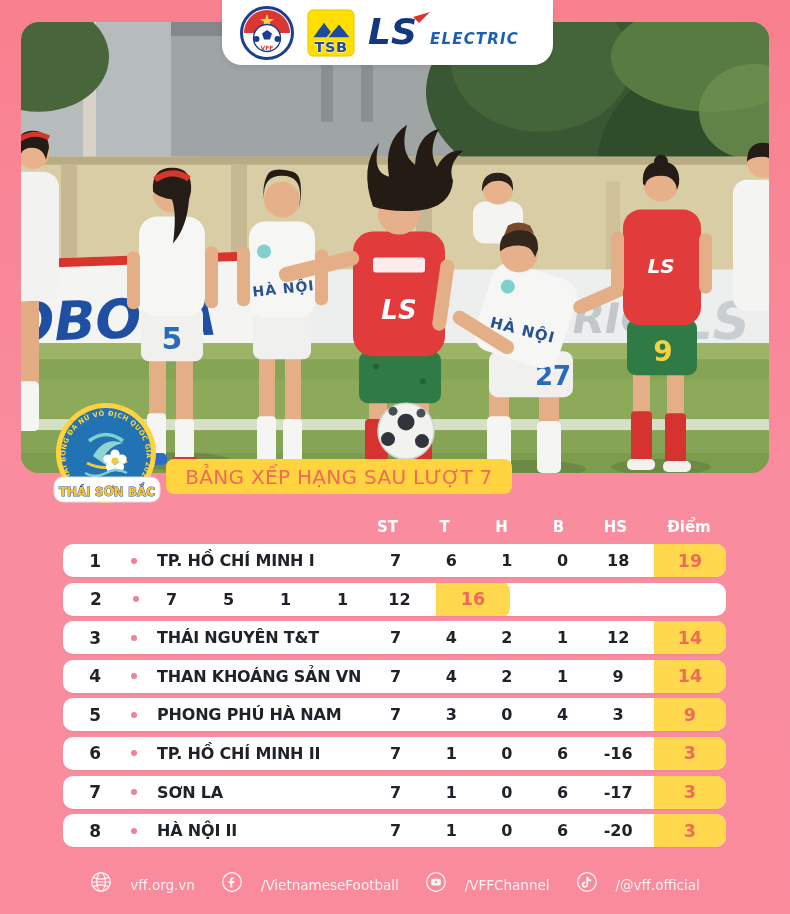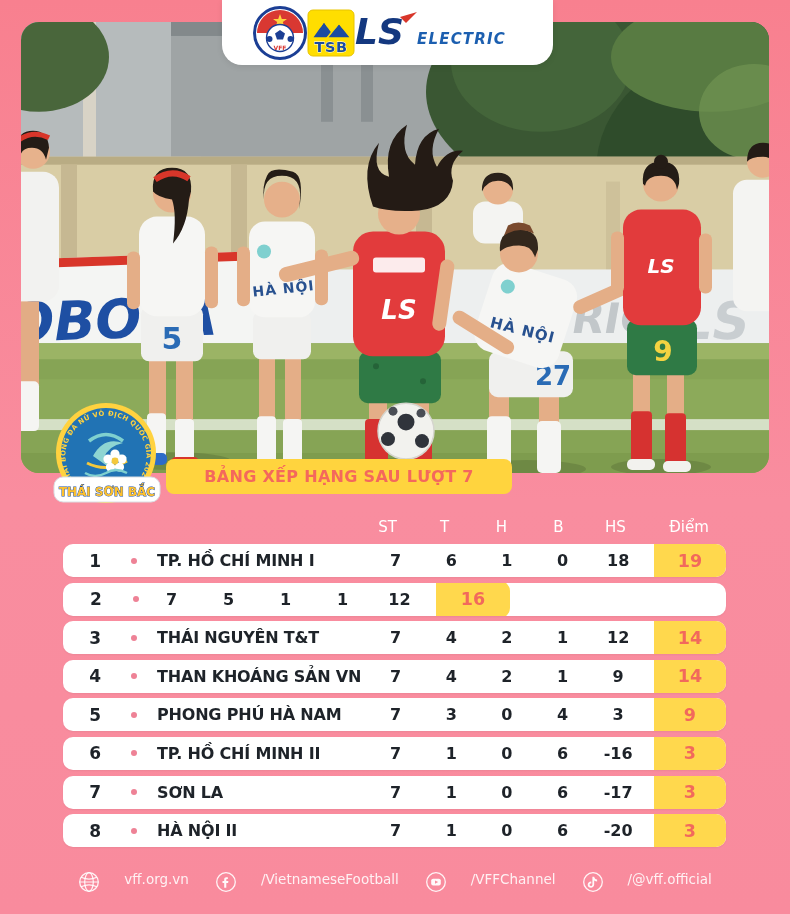--- a/index.html
+++ b/index.html
@@ -2,56 +2,56 @@
 <html><head>
 <meta charset="utf-8">
 <style>
   html,body{margin:0;padding:0;background:#333;}
   .page{position:relative;width:790px;height:914px;overflow:hidden;
         background:linear-gradient(180deg,#F8808F 0%,#F98D9F 55%,#F98B9D 100%);
         font-family:"DejaVu Sans","Liberation Sans",sans-serif;}
   
   .logo-card{position:absolute;left:222px;top:0;width:331px;height:65px;background:#fff;
              border-radius:0 0 20px 20px;display:flex;align-items:center;justify-content:center;
-             z-index:6;box-shadow:0 2px 6px rgba(0,0,0,.08);}
+             gap:13px;z-index:6;box-shadow:0 2px 6px rgba(0,0,0,.08);}
   .logo-card svg{display:block;}
   
   .photo{position:absolute;left:21px;top:22px;width:748px;height:451px;border-radius:18px;
          overflow:hidden;z-index:1;}
   .photo svg{display:block;width:100%;height:100%;}
   
   .badge{position:absolute;left:48px;top:402px;width:118px;height:104px;z-index:7;}
   .badge svg{display:block;width:100%;height:100%;}
   
   .title-bar{position:absolute;left:166px;top:459px;width:346px;height:35px;background:#FFD43E;
              border-radius:8px;display:flex;align-items:center;justify-content:center;z-index:5;}
-  .title-bar span{color:#F4685C;font-weight:bold;font-size:16px;letter-spacing:.3px;white-space:nowrap;}
+  .title-bar span{color:#F4685C;font-weight:normal;font-size:20px;letter-spacing:.3px;white-space:nowrap;}
   
   .thead{position:absolute;left:63px;top:514px;width:663px;height:26px;display:flex;align-items:center;
-         color:#fff;font-weight:normal;font-size:15px;z-index:2;}
+         color:#fff;font-weight:bold;font-size:15px;z-index:2;}
   .thead .sp{width:296px;}
   .thead .col{width:57px;text-align:center;}
   .thead .gap{width:8px;}
   .thead .colp{width:74px;text-align:center;}
   
   .rows{position:absolute;left:63px;top:544px;width:663px;display:flex;flex-direction:column;gap:5.6px;z-index:2;}
   .row{height:33px;background:#fff;border-radius:10px;display:flex;align-items:center;overflow:hidden;
        box-shadow:0 1px 2px rgba(0,0,0,.05);}
   .row .rank{width:66px;text-align:center;font-size:17px;font-weight:bold;color:#1E2329;}
   .row .dotw{width:14px;display:flex;justify-content:center;}
   .row .dotw i{width:6px;height:6px;border-radius:50%;background:#EE8296;display:block;}
   .row .team{width:216px;font-size:16px;font-weight:bold;color:#1E2329;letter-spacing:-.2px;white-space:nowrap;margin-left:16px;}
   .row .num{width:57px;text-align:center;font-size:16px;font-weight:bold;color:#1E2329;}
   .row .gap{width:8px;}
   .row .pts{width:74px;height:37px;background:#FFD84D;display:flex;align-items:center;justify-content:center;
             font-size:17.5px;font-weight:bold;color:#F2695C;border-radius:0 10px 10px 0;}
   
   .footer{position:absolute;left:0;top:862px;width:790px;height:40px;display:flex;justify-content:center;
           align-items:center;gap:26px;z-index:2;}
-  .fitem{display:flex;align-items:flex-start;gap:24px;color:rgba(255,255,255,.88);font-size:13.5px;}
+  .fitem{display:flex;align-items:flex-end;gap:18px;color:rgba(255,255,255,.88);font-size:13.5px;}
   .fitem svg{display:block;}
 </style>
 </head>
 <body>
 
 <div class="page">
 
   <div class="photo">
     <svg viewBox="0 0 748 452" preserveAspectRatio="none">
 

